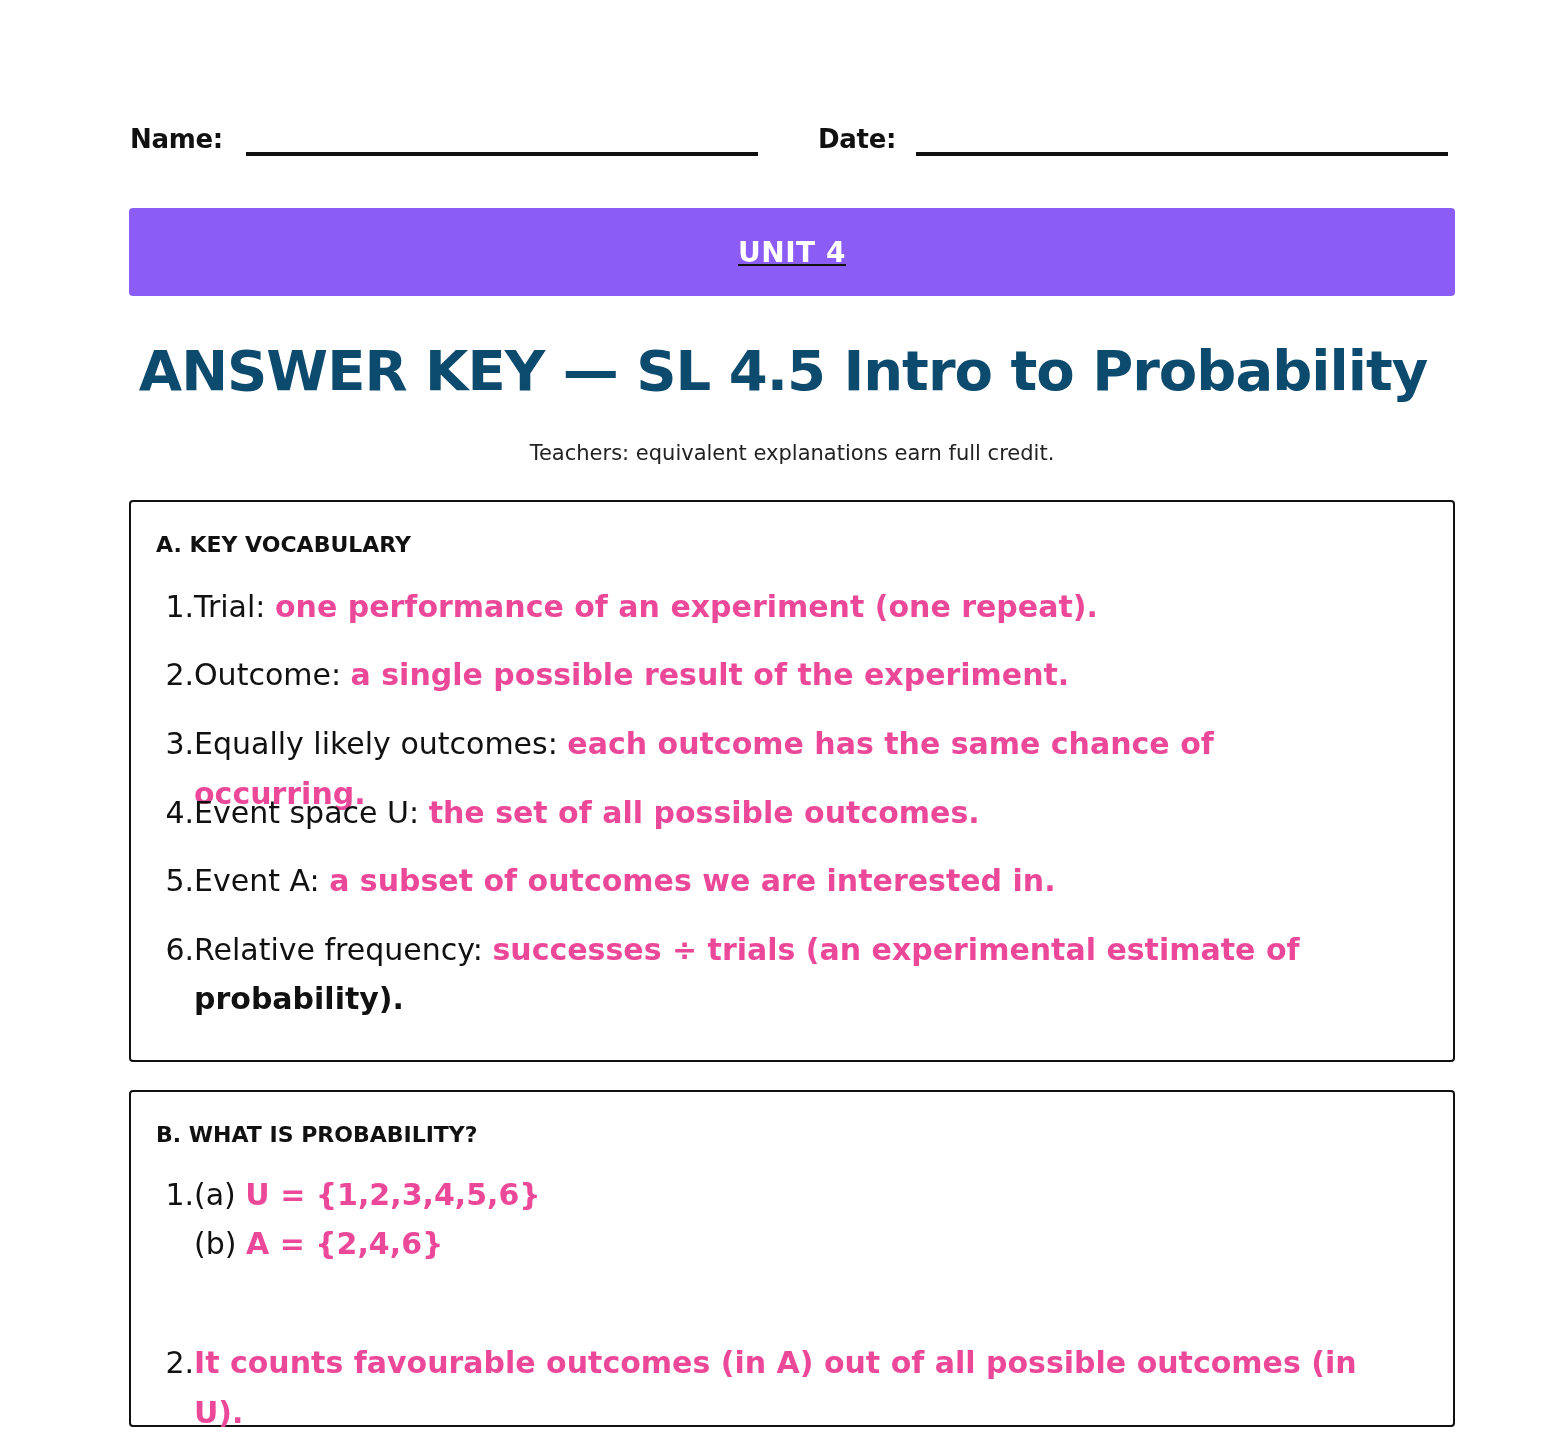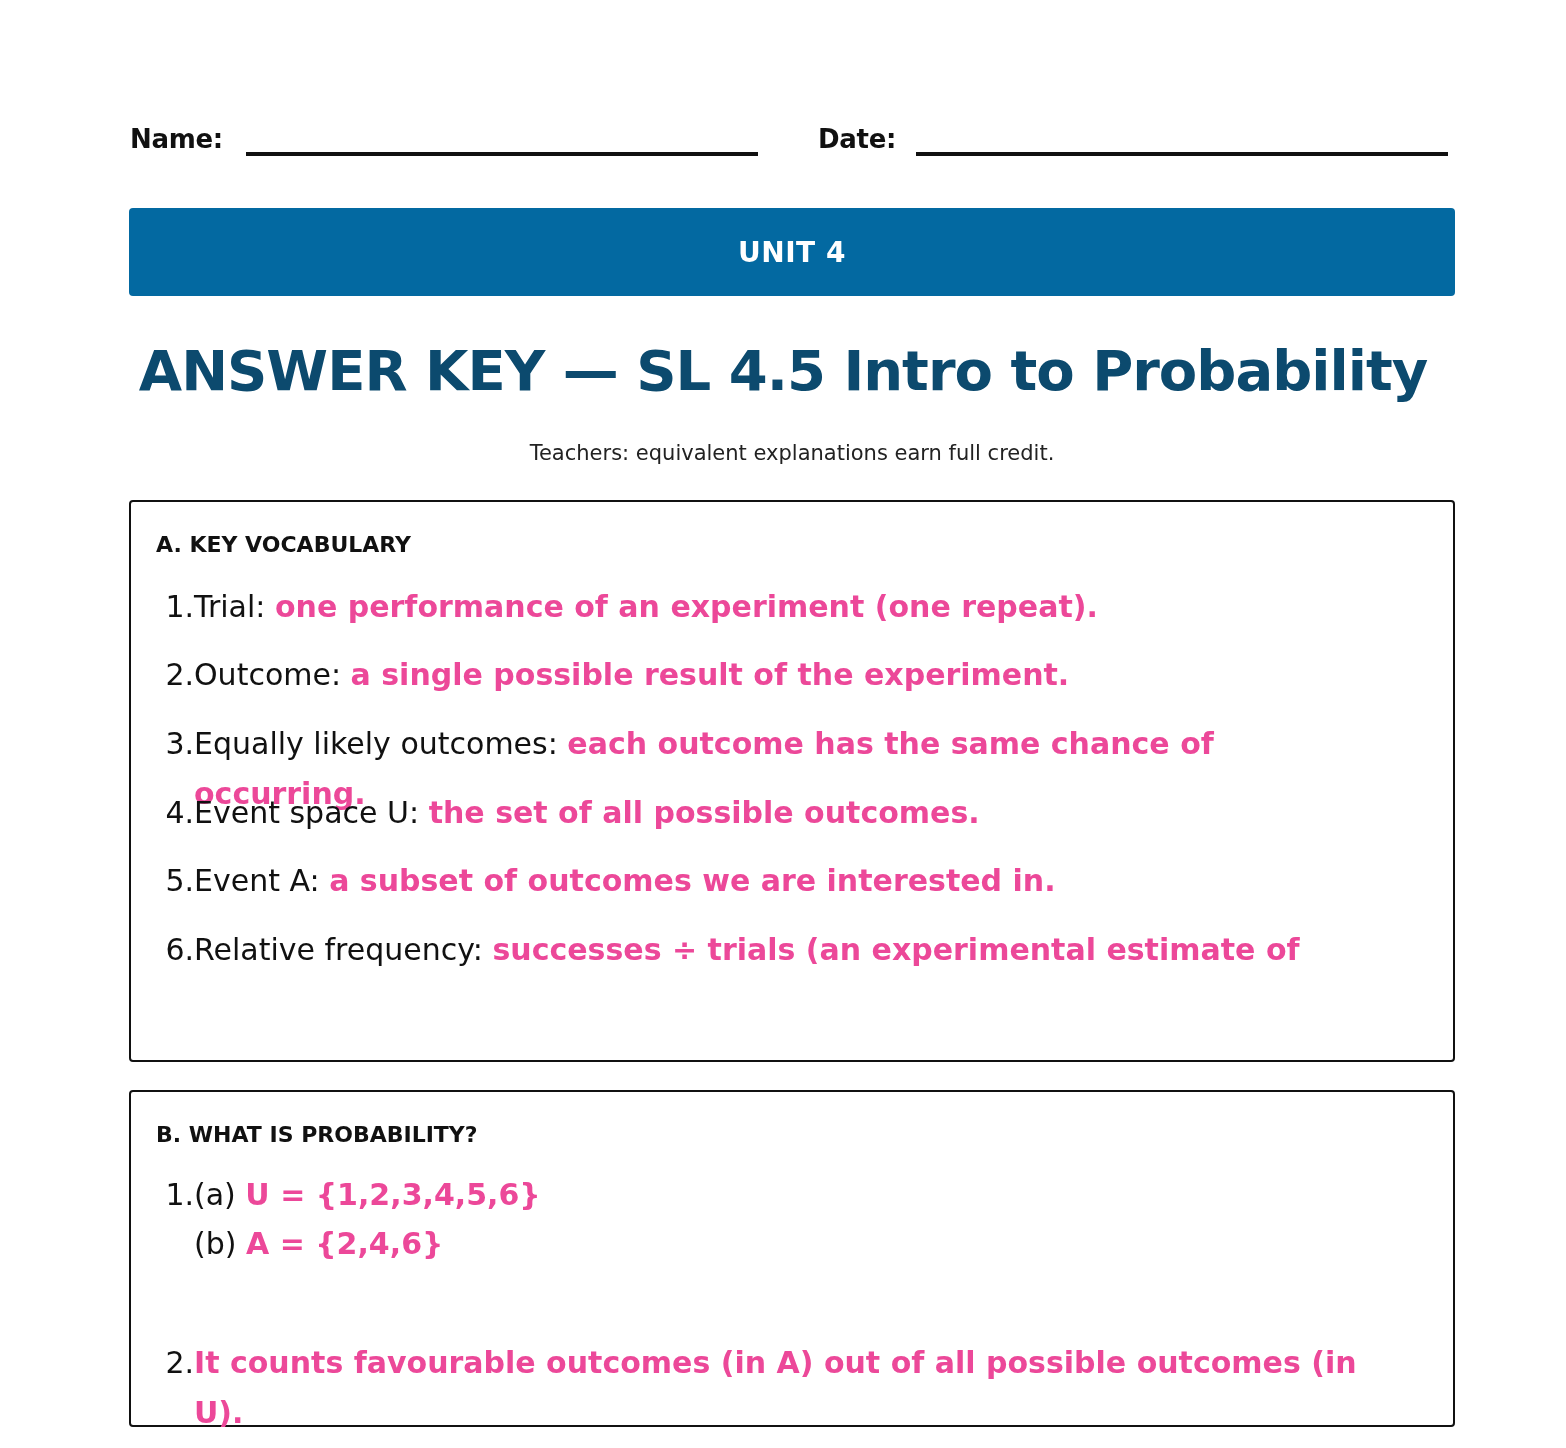--- a/index.html
+++ b/index.html
@@ -7,21 +7,21 @@
     body { font-family: "DejaVu Sans", "Liberation Sans", sans-serif; color: #111; position: relative; }
 
     .name-date-row { position: absolute; top: 120px; left: 130px; width: 1318px; height: 40px; }
     .field-label { position: absolute; top: 4px; font-size: 26px; font-weight: bold; color: #111; letter-spacing: -0.3px; text-align: right; }
     .field-line { position: absolute; top: 32px; height: 4px; background: #111; }
     .name-label { left: 0; }
     .name-line { left: 116px; width: 512px; }
     .date-label { left: 688px; }
     .date-line { left: 786px; width: 532px; }
 
-    .unit-banner { position: absolute; top: 208px; left: 129px; width: 1326px; height: 88px; background: #0369a1; border-radius: 4px; display: flex; align-items: center; justify-content: center; }
+    .unit-banner { position: absolute; top: 208px; left: 129px; width: 1326px; height: 88px; background: #8b5cf6; border-radius: 4px; display: flex; align-items: center; justify-content: center; text-decoration: underline; }
     .unit-banner span { color: #fff; font-size: 28px; font-weight: bold; letter-spacing: 0.5px; }
 
     .page-title { position: absolute; top: 338px; left: 0; width: 1566px; text-align: center; font-size: 56px; font-weight: bold; color: #0c4a6e; letter-spacing: -1px; }
     .subtitle { position: absolute; top: 441px; left: 0; width: 1584px; text-align: center; font-size: 21px; color: #222; }
 
     .section { position: absolute; left: 129px; width: 1326px; border: 2px solid #111; border-radius: 4px; }
     .section-a { top: 500px; height: 562px; }
     .section-b { top: 1090px; height: 337px; }
     .section-title { position: absolute; left: 25px; font-size: 22px; font-weight: bold; color: #111; }
     .section-a .section-title { top: 30px; text-align: right; }
@@ -77,20 +77,21 @@
 
   <div class="item" style="top:354px;">
     <span class="num">5.</span>
     <span class="body"><span class="term">Event A:</span> <span class="ans">a subset of outcomes we are interested in.</span></span>
   </div>
 
   <div class="item" style="top:423px;">
     <span class="num">6.</span>
     <span class="body"><span class="term">Relative frequency:</span> <span class="ans">successes ÷ trials (an experimental estimate of</span></span>
   </div>
+  <div class="sub-line ans" style="top:472px;">probability).</div>
 </div>
 
 <div class="section section-b">
   <div class="section-title">B. WHAT IS PROBABILITY?</div>
 
   <div class="item" style="top:78px;">
     <span class="num">1.</span>
     <span class="body"><span class="term">(a)</span> <span class="ans">U = {1,2,3,4,5,6}</span></span>
   </div>
   <div class="sub-line" style="top:127px;text-align:center;">

